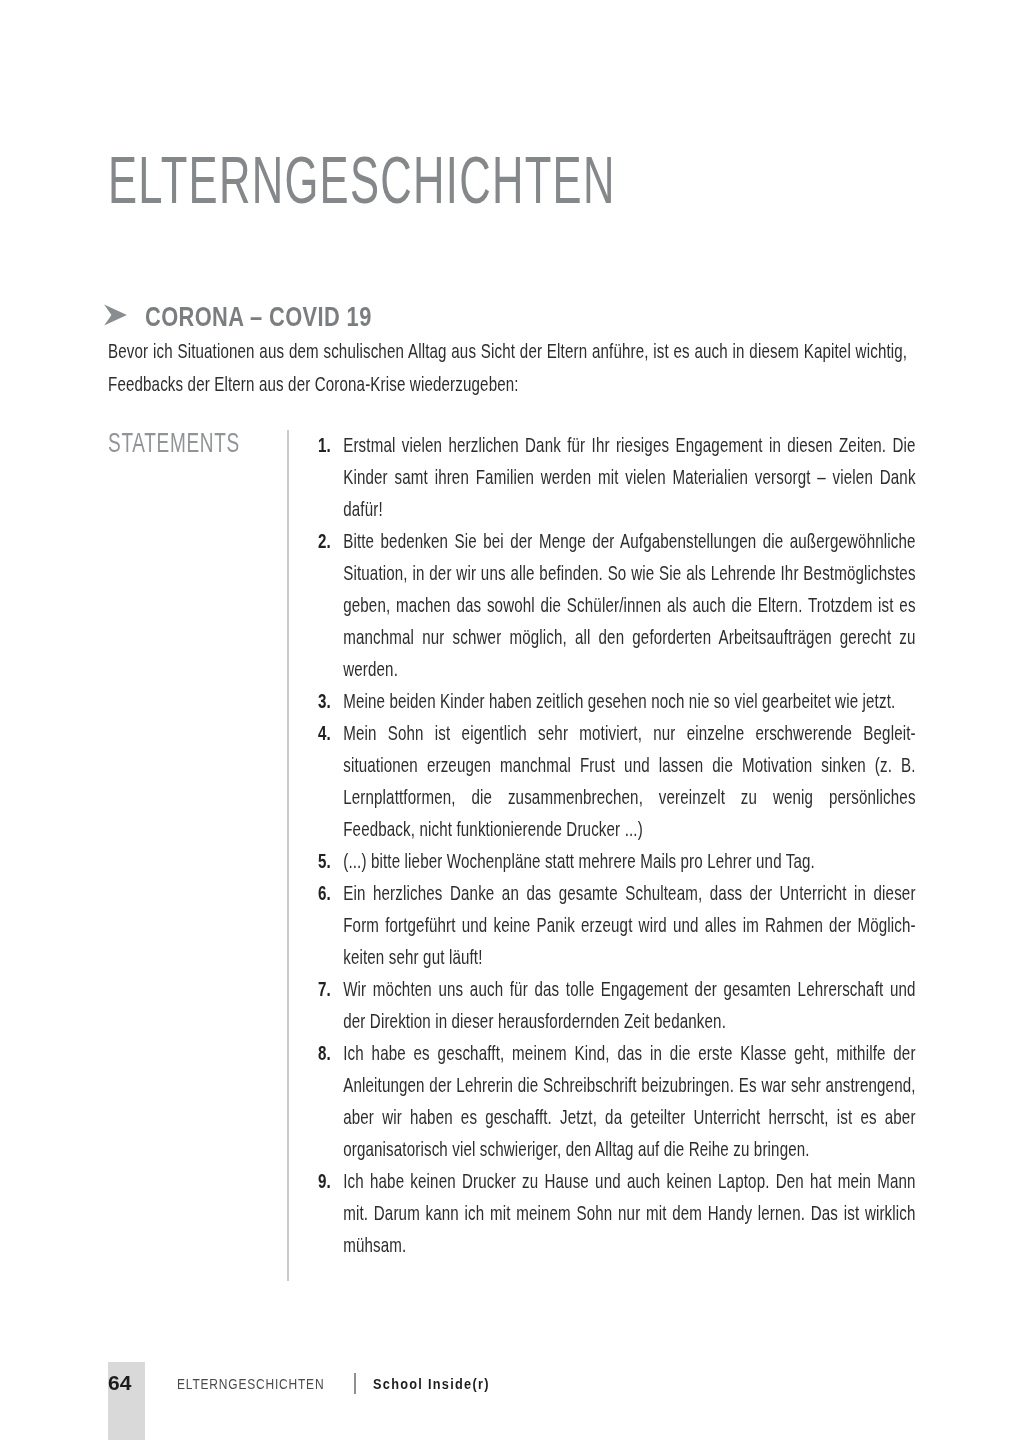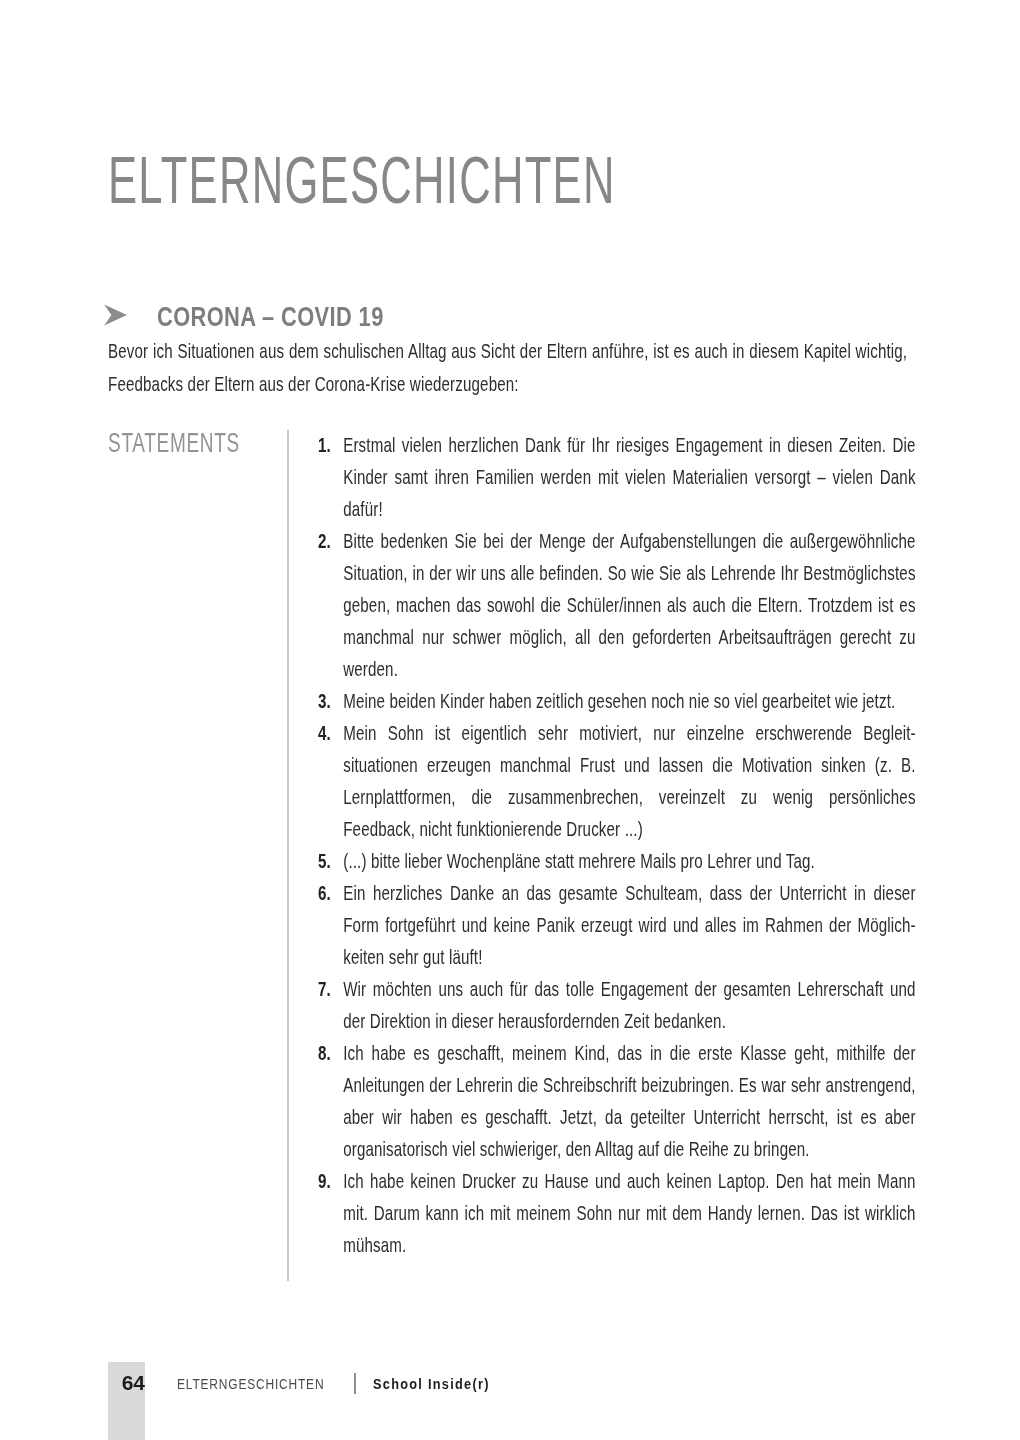--- a/index.html
+++ b/index.html
@@ -17,21 +17,21 @@
     position:absolute; left:108px; top:146px;
     font-size:67px; line-height:67px; font-weight:400;
     letter-spacing:2px; white-space:nowrap;
     color:#85888a;
     transform:scaleX(0.65); transform-origin:0 0;
   }
 
   
   .section-head {
     position:absolute; left:102px; top:302px;
-    display:flex; align-items:center; gap:28px;
+    display:flex; align-items:center; gap:16px;
   }
   .chev-icon { width:27px; height:26px; flex:0 0 auto; }
   .section-heading {
     font-size:28px; line-height:28px; font-weight:bold;
     letter-spacing:0.5px; white-space:nowrap;
     color:#7b7e81;
     transform:scaleX(0.78); transform-origin:0 50%;
   }
 
   
@@ -81,21 +81,21 @@
   }
 
   
   .footer-box {
     position:absolute; left:108px; top:1362px;
     width:37px; height:78px;
     background:#d9d9d9;
   }
   .footer-page-number {
     position:absolute; left:108px; top:1371px;
-    width:37px; text-align:right;
+    width:37px; text-align:left;
     font-size:21px; line-height:24px; font-weight:bold;
     color:#1c1c1c;
   }
   .footer-nav {
     position:absolute; left:177px; top:1372px;
     height:22px;
     display:flex; align-items:center; gap:17px;
   }
   .footer-chapter {
     font-size:15px; letter-spacing:1px; white-space:nowrap;

